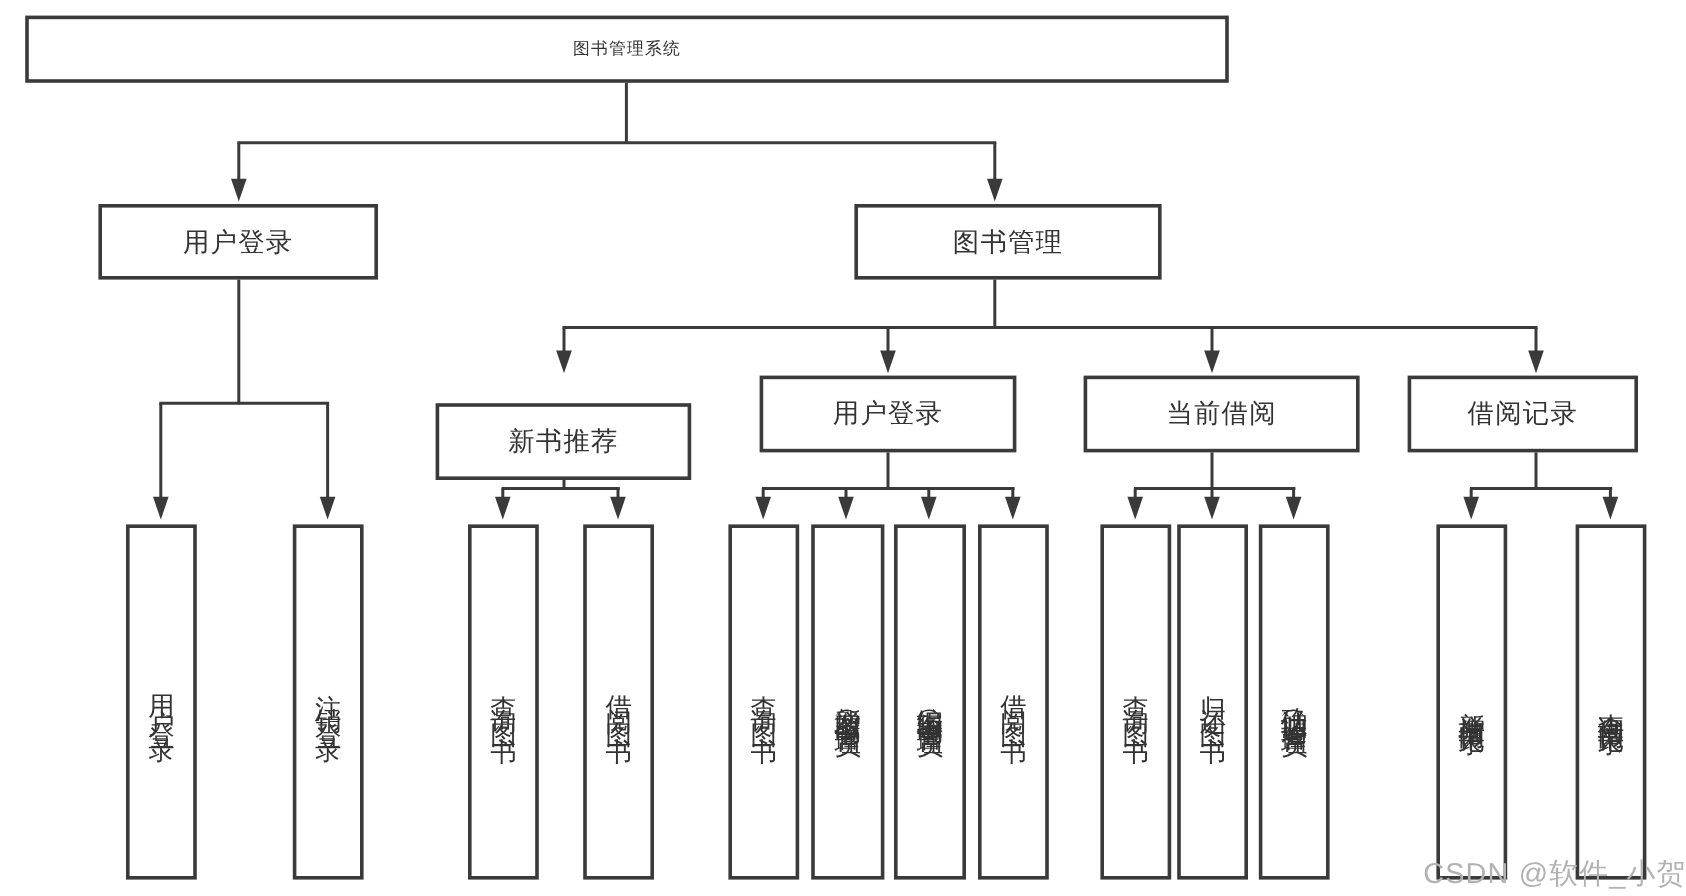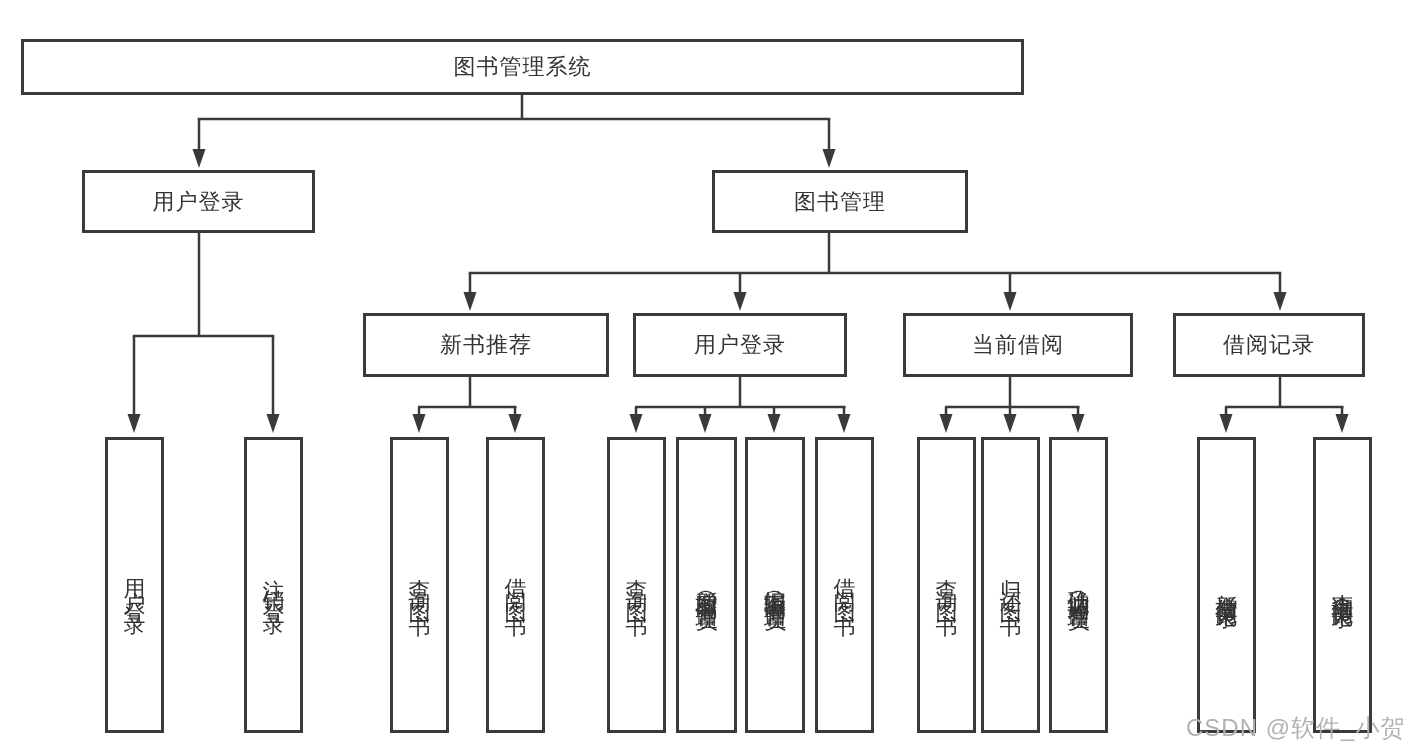--- a/index.html
+++ b/index.html
@@ -19,21 +19,21 @@
   .node {
     position: absolute;
     box-sizing: border-box;
     border: 3px solid #3a3a3a;
     background: #ffffff;
     display: flex;
     align-items: center;
     justify-content: center;
     color: #333333;
   }
-  .node.root  { left: 21px;  top: 13px;  width: 1003px; height: 56px; font-size: 22px; letter-spacing: 1px; margin-top: 26px; }
+  .node.root  { left: 21px;  top: 13px;  width: 1003px; height: 56px; font-size: 14px; letter-spacing: 1px; }
   .node.lvl2  { top: 170px; height: 63px; font-size: 22px; letter-spacing: 1px; }
   .node.lvl3  { top: 313px; height: 64px; font-size: 22px; letter-spacing: 1px; }
   .node.leaf  { top: 437px; height: 296px; width: 59px; }
   .vtext {
     writing-mode: vertical-rl;
     font-size: 22px;
     color: #333333;
     line-height: 1;
   }
   .vtext.loose { letter-spacing: 12px; }
@@ -127,21 +127,21 @@
     <span>图书管理系统</span>
   </div>
 
   <div class="node lvl2" style="left:82px; width:233px;">
     <span>用户登录</span>
   </div>
   <div class="node lvl2" style="left:712px; width:256px;">
     <span>图书管理</span>
   </div>
 
-  <div class="node lvl3" style="left:363px; width:246px;">
+  <div class="node lvl3" style="left:363px; width:213px;margin-top:23px;">
     <span>新书推荐</span>
   </div>
   <div class="node lvl3" style="left:633px; width:214px;">
     <span>用户登录</span>
   </div>
   <div class="node lvl3" style="left:903px; width:230px;">
     <span>当前借阅</span>
   </div>
   <div class="node lvl3" style="left:1173px; width:192px;">
     <span>借阅记录</span>

